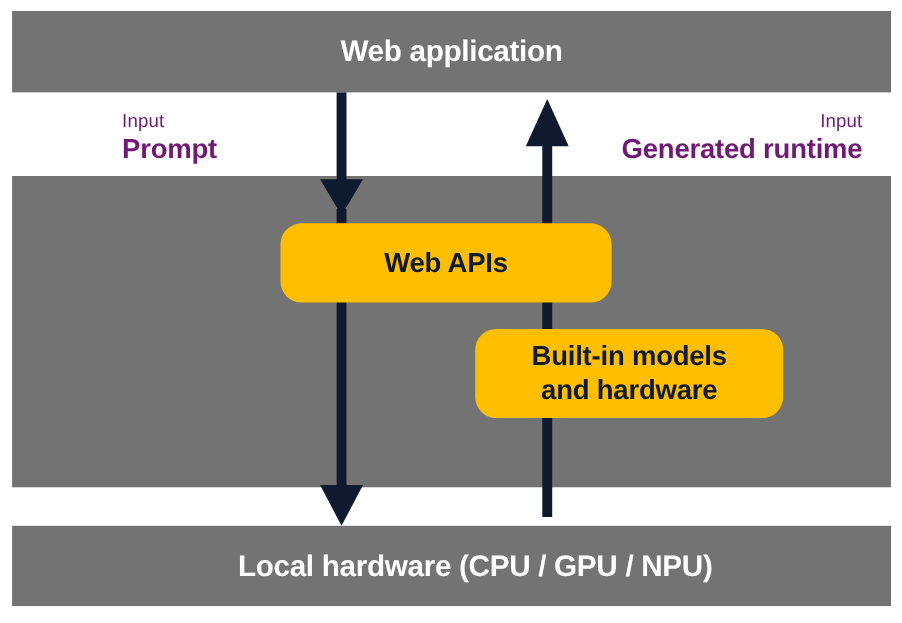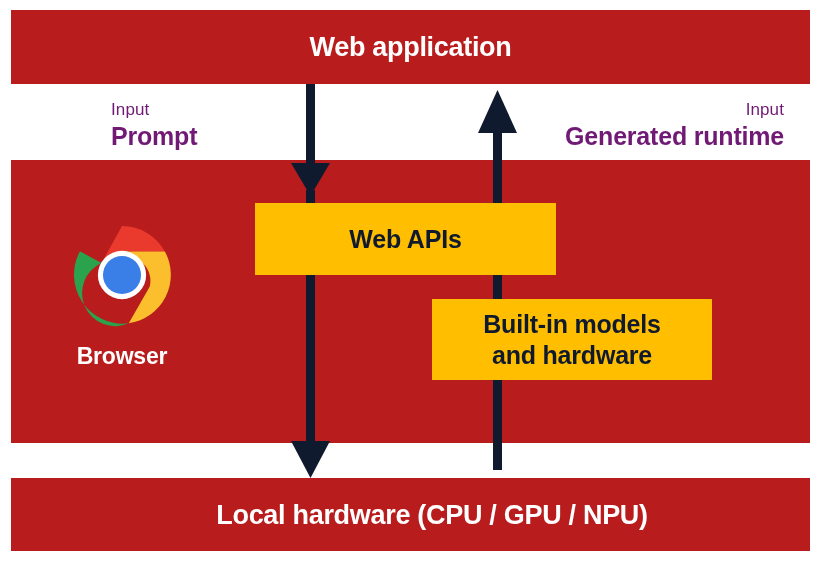--- a/index.html
+++ b/index.html
@@ -15,21 +15,21 @@
     position: relative;
     width: 820px;
     height: 566px;
     background: #ffffff;
     overflow: hidden;
   }
 
   
   .band {
     position: absolute;
-    background: #b91c1c;
+    background: #737373;
   }
   #band-top {
     left: 11px;
     top: 10px;
     width: 799px;
     height: 74px;
   }
   #band-middle {
     left: 11px;
     top: 160px;
@@ -94,20 +94,21 @@
     position: absolute;
     background: #FFBE00;
     display: flex;
     align-items: center;
     justify-content: center;
     text-align: center;
     color: #101A2E;
     font-weight: bold;
     letter-spacing: -0.2px;
     z-index: 3;
+    border-radius: 19px;
   }
   #box-web-apis {
     left: 255px;
     top: 203px;
     width: 301px;
     height: 72px;
     font-size: 25px;
   }
   #box-builtin {
     left: 432px;
@@ -170,35 +171,20 @@
   <div class="io-block" id="io-input">
     <span class="io-kicker">Input</span>
     <span class="io-value">Prompt</span>
   </div>
 
   <div class="io-block" id="io-output">
     <span class="io-kicker">Input</span>
     <span class="io-value">Generated runtime</span>
   </div>
 
-  <div id="browser-badge">
-    <svg id="chrome-icon" width="104" height="104" viewBox="0 0 100 100">
-
-      <path d="M50 3 A47 47 0 0 1 91.2 27.3 L50 27.3 A23 23 0 0 0 30.3 38.5 Z" fill="#EA3A2E"></path>
-
-      <path d="M91.2 27.3 A47 47 0 0 1 56.5 96.4 L76.6 61.4 A23 23 0 0 0 70 38.8 A23 23 0 0 0 50 27.3 L91.2 27.3 Z" fill="#FBBF2E"></path>
-
-      <path d="M30.3 38.5 A23 23 0 0 0 56.5 96.4 A47 47 0 0 1 9.6 27.2 Z" fill="#2BA24C"></path>
-
-      <circle cx="50" cy="50" r="23.2" fill="#FFFFFF"></circle>
-
-      <circle cx="50" cy="50" r="18.3" fill="#3A7EE8"></circle>
-    </svg>
-    <span id="browser-label">Browser</span>
-  </div>
 
   <div class="api-box" id="box-web-apis">
     <span>Web APIs</span>
   </div>
 
   <div class="api-box" id="box-builtin">
     <span>
       <span>Built-in models</span><br>
       <span>and hardware</span>
     </span>

